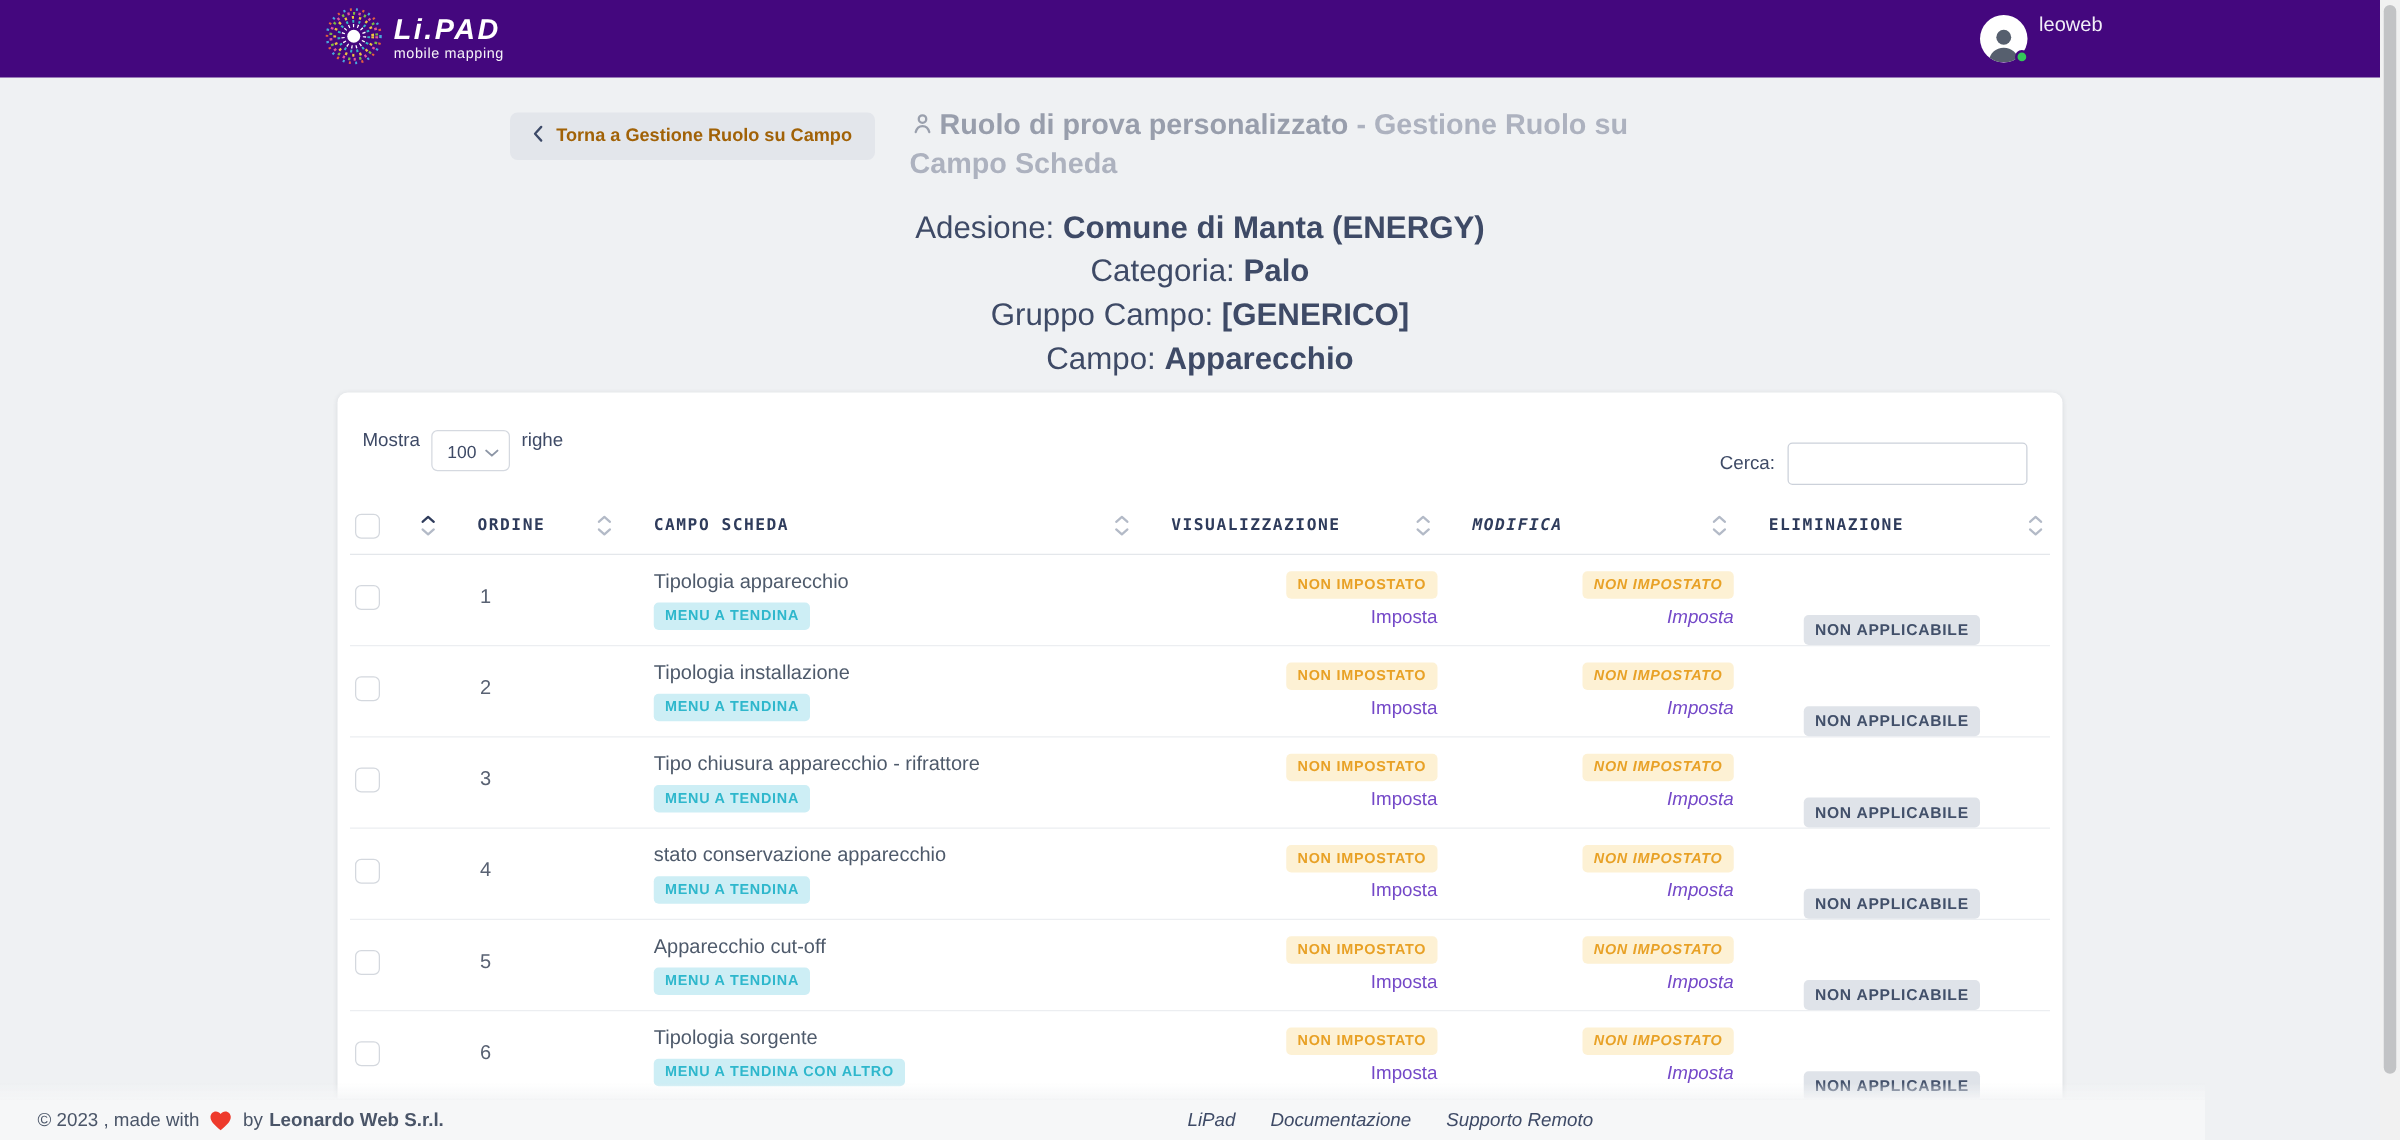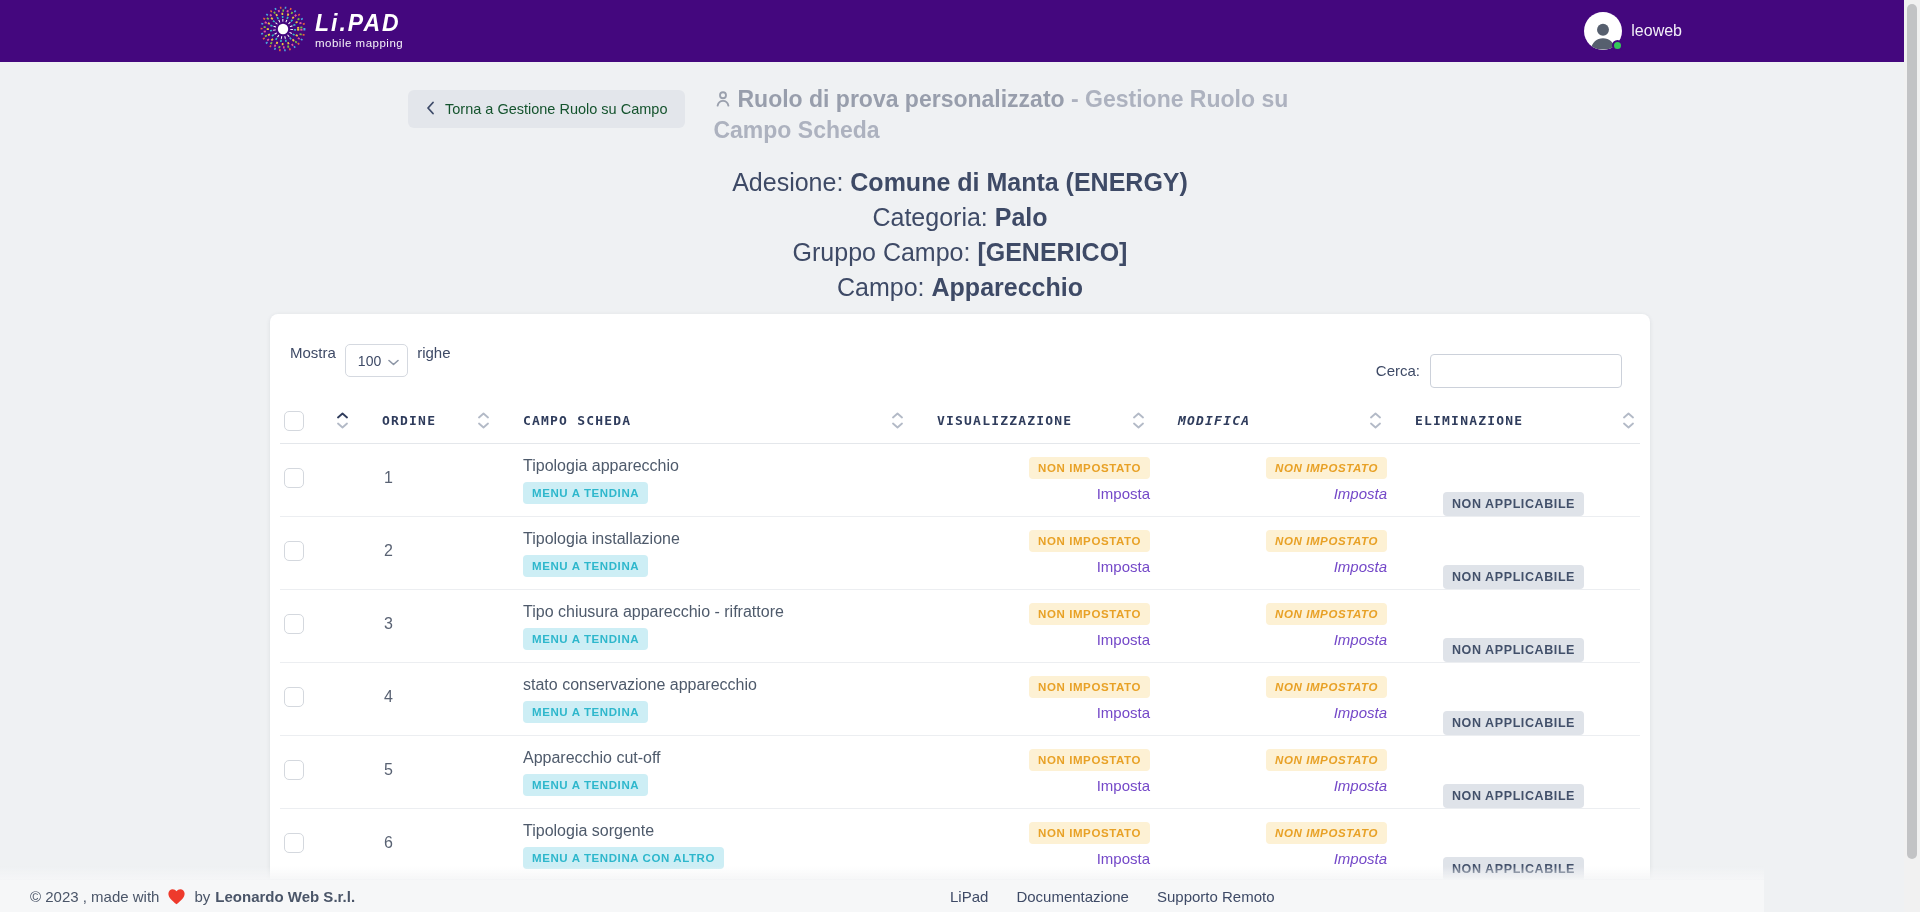--- a/index.html
+++ b/index.html
@@ -17,44 +17,44 @@
     position: relative; z-index: 20;
   }
   .topbar-inner {
     width: 1460px; margin: 0 auto; height: 100%;
     display: flex; align-items: center; justify-content: space-between;
   }
   .logo { display: flex; align-items: center; gap: 9px; margin-left: 38px; cursor: pointer; }
   .logo-text-block { color: #fff; line-height: 1; }
   .logo-title { font-size: 23px; font-weight: bold; font-style: italic; letter-spacing: 2px; }
   .logo-subtitle { font-size: 11.5px; margin-top: 3px; letter-spacing: .5px; opacity: .95; }
-  .user { display: flex; align-items: center; gap: 9px; cursor: pointer; }
+  .user { display: flex; gap: 9px; cursor: pointer; }
   .avatar-wrap { position: relative; width: 38px; height: 38px; }
   .avatar {
     width: 38px; height: 38px; border-radius: 50%; background: #fff;
     overflow: hidden; display: flex; align-items: flex-end; justify-content: center;
   }
   .status-dot {
     position: absolute; right: -1px; bottom: -1px; width: 11px; height: 11px;
     background: #35c75a; border-radius: 50%; border: 2px solid #44077e;
   }
   .username { color: #f2eef8; font-size: 16px; }
 
   
   .scrollbar { position: fixed; top: 0; right: 0; width: 16px; height: 912px; background: #f1f1f1; z-index: 60; }
   .scrollbar-thumb { position: absolute; top: 4px; left: 3px; width: 10px; height: 855px; background: #c2c3c5; border-radius: 6px; }
 
   
   .content { width: 1380px; margin: 0 auto; position: relative; }
   .page-head { padding-top: 23px; display: flex; }
   .back-button {
     margin-left: 138px; margin-top: 5px; height: 38px; flex: none;
-    background: #e3e6eb; color: #14532d; border: none; border-radius: 6px;
+    background: #e3e6eb; color: #a16207; border: none; border-radius: 6px;
     padding: 0 18px; font-size: 14.5px; font-family: inherit;
-    display: inline-flex; align-items: center; gap: 10px; cursor: pointer;
+    display: inline-flex; align-items: center; gap: 10px; cursor: pointer; font-weight: bold;
   }
   .page-title {
     margin-left: 28px; max-width: 648px;
     font-size: 23px; line-height: 1.28; color: #a6abb9; font-weight: bold;
   }
   .page-title .t-strong { color: #989eac; }
   .page-title .t-rest { font-weight: bold; color: #adb2bf; }
   .title-person-icon { display: inline-block; vertical-align: -2px; margin-right: 4px; }
 
   
@@ -138,21 +138,21 @@
     display: flex; align-items: center; font-size: 15px; color: #4a5568;
   }
   .footer::before {
     content: ""; position: absolute; left: 0; right: 0; top: -14px; height: 14px;
     background: linear-gradient(to top, rgba(245,246,247,.95), rgba(245,246,247,0));
     pointer-events: none;
   }
   .footer-left { margin-left: 30px; display: flex; align-items: center; gap: 5px; }
   .footer-left b { font-weight: bold; }
   .heart-icon { display: inline-flex; margin: 0 3px; }
-  .footer-links { position: absolute; left: 950px; display: flex; gap: 28px; }
+  .footer-links { position: absolute; left: 950px; display: flex; gap: 28px; font-style: italic; }
   .footer-link { color: #3e4a66; text-decoration: none; cursor: pointer; }
 </style>
 </head>
 <body>
 
 <div class="topbar">
   <div class="topbar-inner">
     <div class="logo">
       <span>
         <svg width="46" height="46" viewBox="0 0 46 46">

